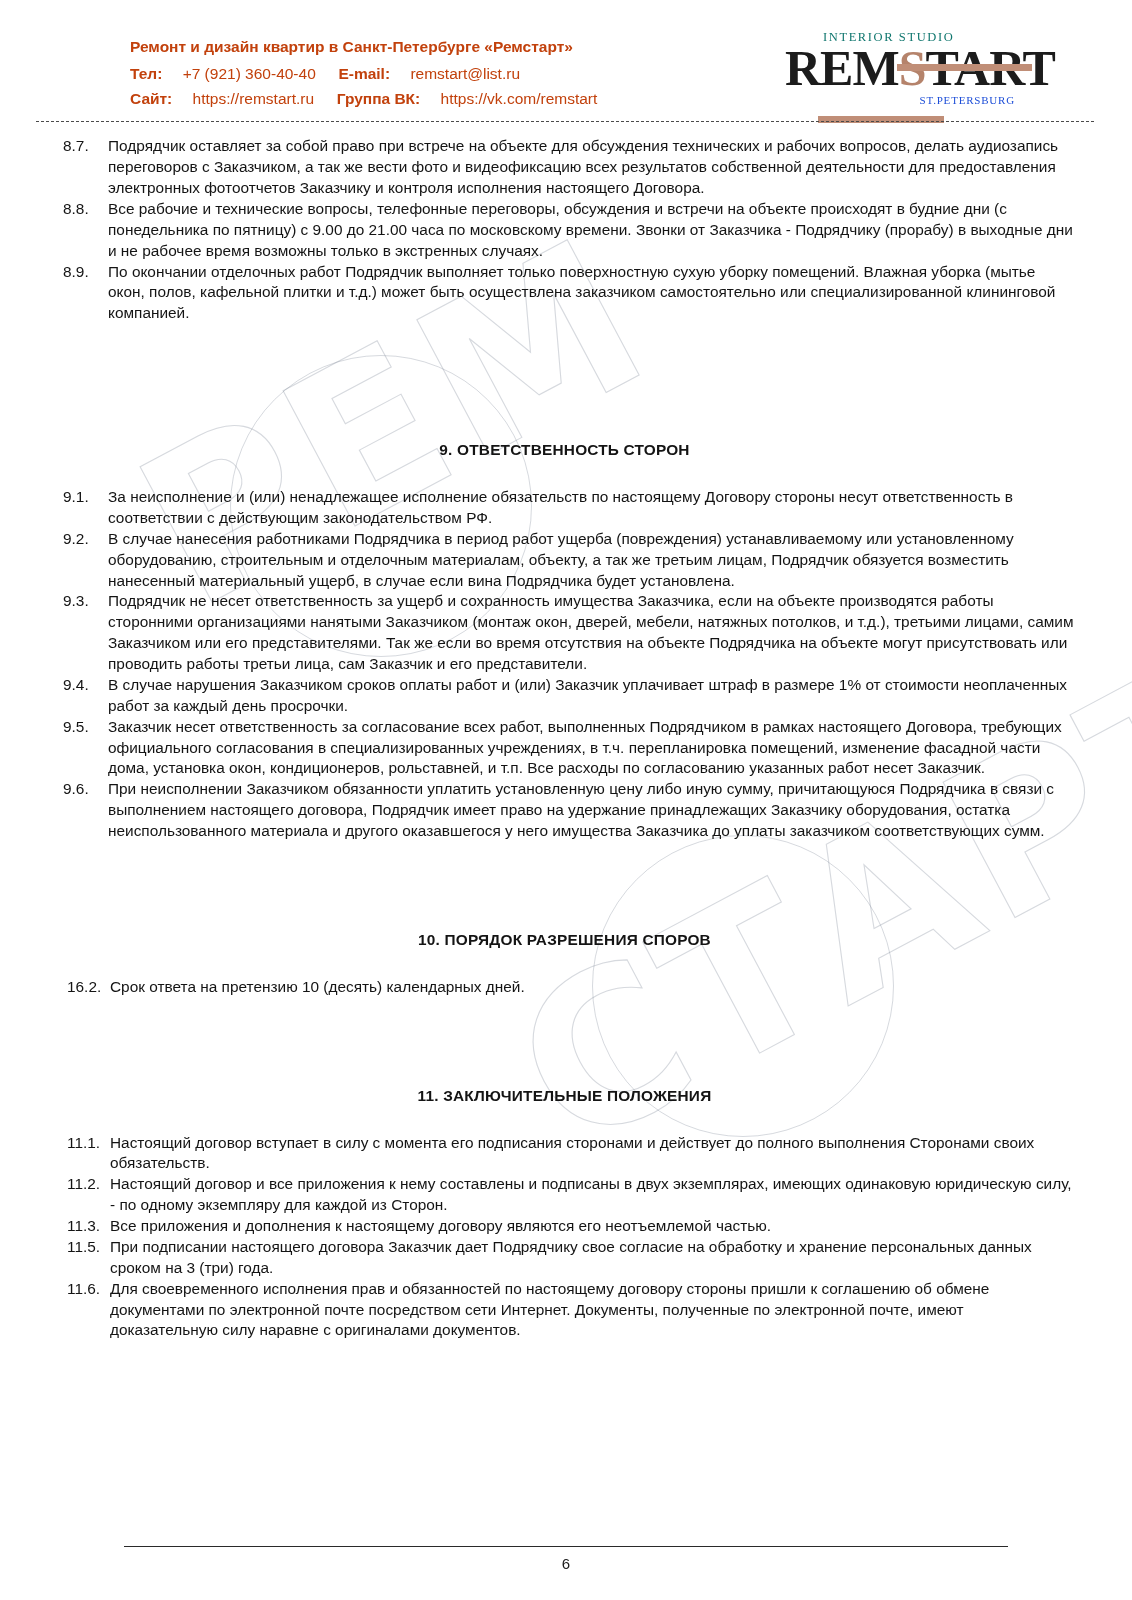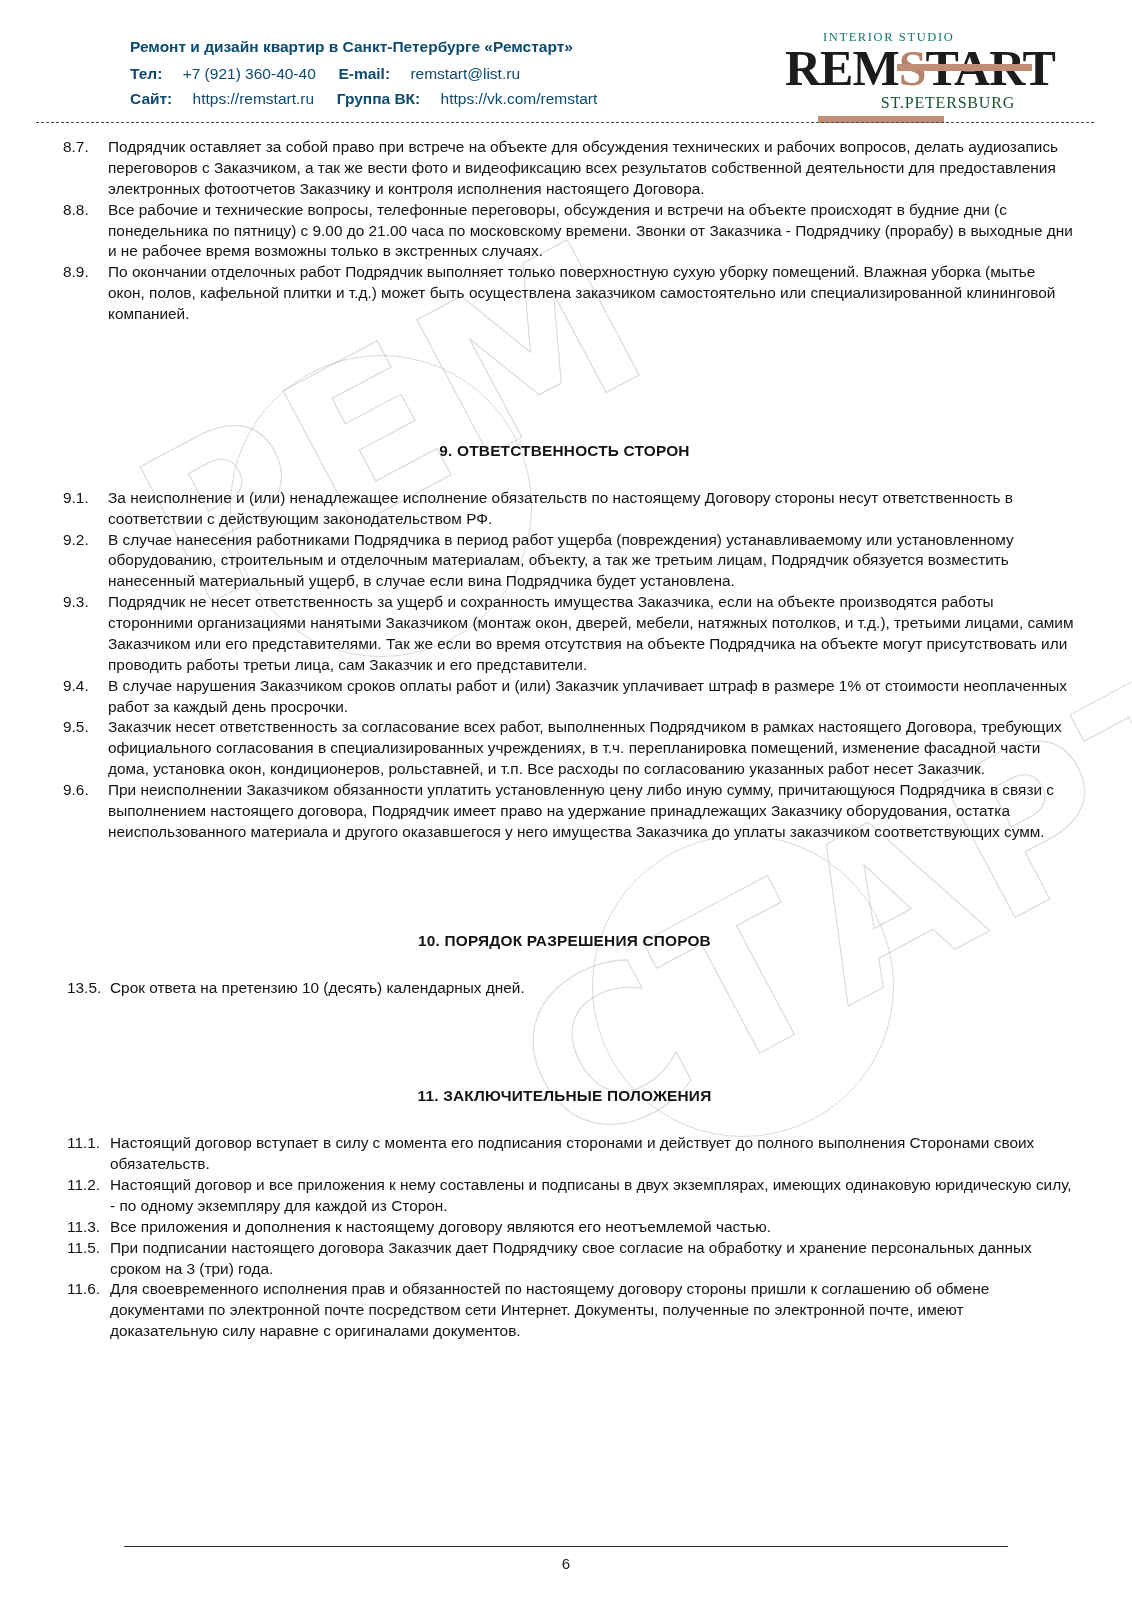--- a/index.html
+++ b/index.html
@@ -52,21 +52,21 @@
     position: relative;
     z-index: 2;
     display: flex;
     align-items: flex-start;
     justify-content: space-between;
     padding: 28px 95px 0 130px;
   }
   #company-contacts {
     font-size: 15.5px;
     line-height: 1.62;
-    color: #0c4a6e;
+    color: #c2410c;
     padding-top: 6px;
   }
   #company-contacts .line1 { font-weight: 700; font-size: 15.5px; margin-bottom: 2px; }
   #company-contacts .lbl { font-weight: 700; }
   #company-contacts .val { font-weight: 400; margin-left: 16px; }
   #company-contacts .row { white-space: nowrap; }
   #company-contacts .gap { display: inline-block; width: 14px; }
 
   
   #logo {
@@ -102,23 +102,23 @@
     background: #c08e77;
   }
   #logo-bar-bottom {
     position: absolute;
     left: 33px; top: 73px;
     width: 126px; height: 7px;
     background: #c08e77;
   }
   #logo-bottom {
     font-family: "Liberation Serif", "DejaVu Serif", serif;
-    font-size: 16px;
+    font-size: 11px;
     letter-spacing: 0.8px;
-    color: #14532d;
+    color: #1d4ed8;
     text-align: right;
     padding-right: 22px;
     margin-top: 1px;
   }
 
   
   #header-rule {
     position: relative;
     z-index: 2;
     margin: 10px 38px 0 36px;
@@ -273,21 +273,21 @@
         <div class="txt">При неисполнении Заказчиком обязанности уплатить установленную цену либо иную сумму, причитающуюся Подрядчика в связи с выполнением настоящего договора,  Подрядчик имеет право на удержание принадлежащих Заказчику оборудования, остатка неиспользованного материала и другого оказавшегося у него имущества Заказчика до уплаты заказчиком соответствующих сумм.</div>
       </div>
     </div>
 
     <div class="spacer-md"></div>
 
     <div>
       <div class="section-heading">10.  ПОРЯДОК РАЗРЕШЕНИЯ СПОРОВ</div>
       <div class="spacer-xs"></div>
       <div class="clause narrow">
-        <div class="num">13.5.</div>
+        <div class="num">16.2.</div>
         <div class="txt">Срок ответа на претензию 10 (десять) календарных дней.</div>
       </div>
     </div>
 
     <div class="spacer-md"></div>
 
     <div>
       <div class="section-heading">11.  ЗАКЛЮЧИТЕЛЬНЫЕ ПОЛОЖЕНИЯ</div>
       <div class="spacer-xs"></div>
       <div class="clause narrow">

